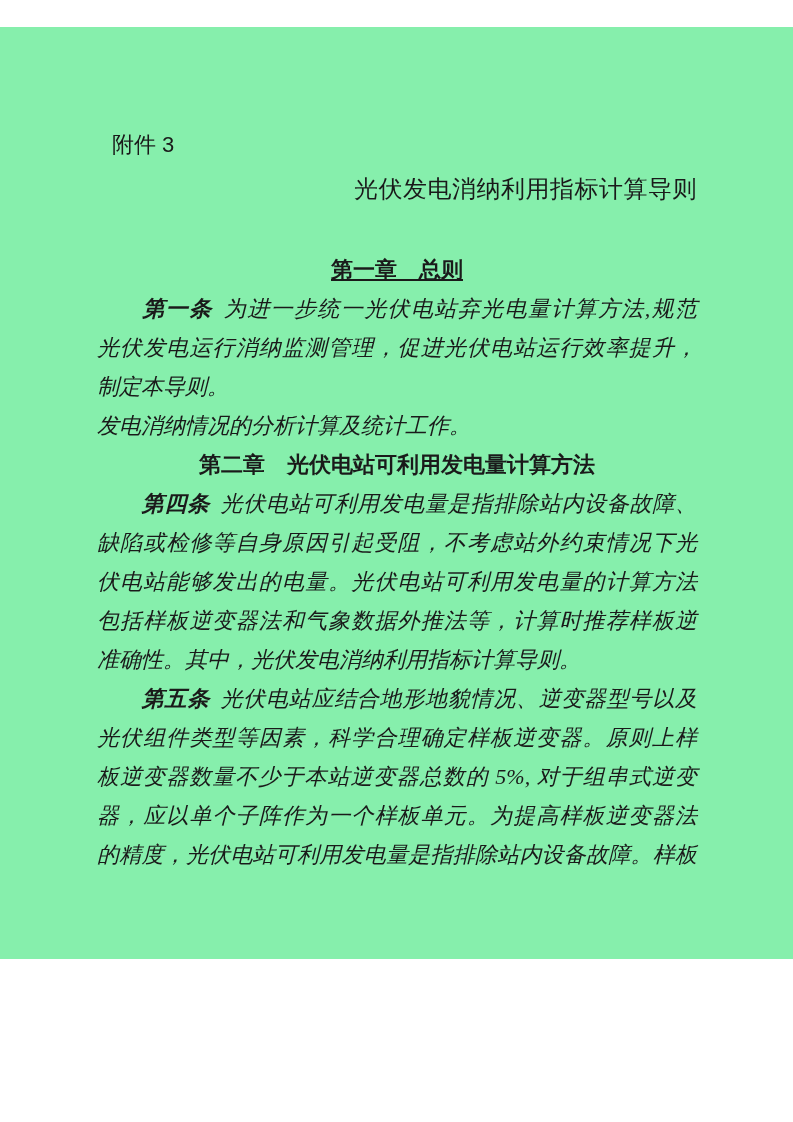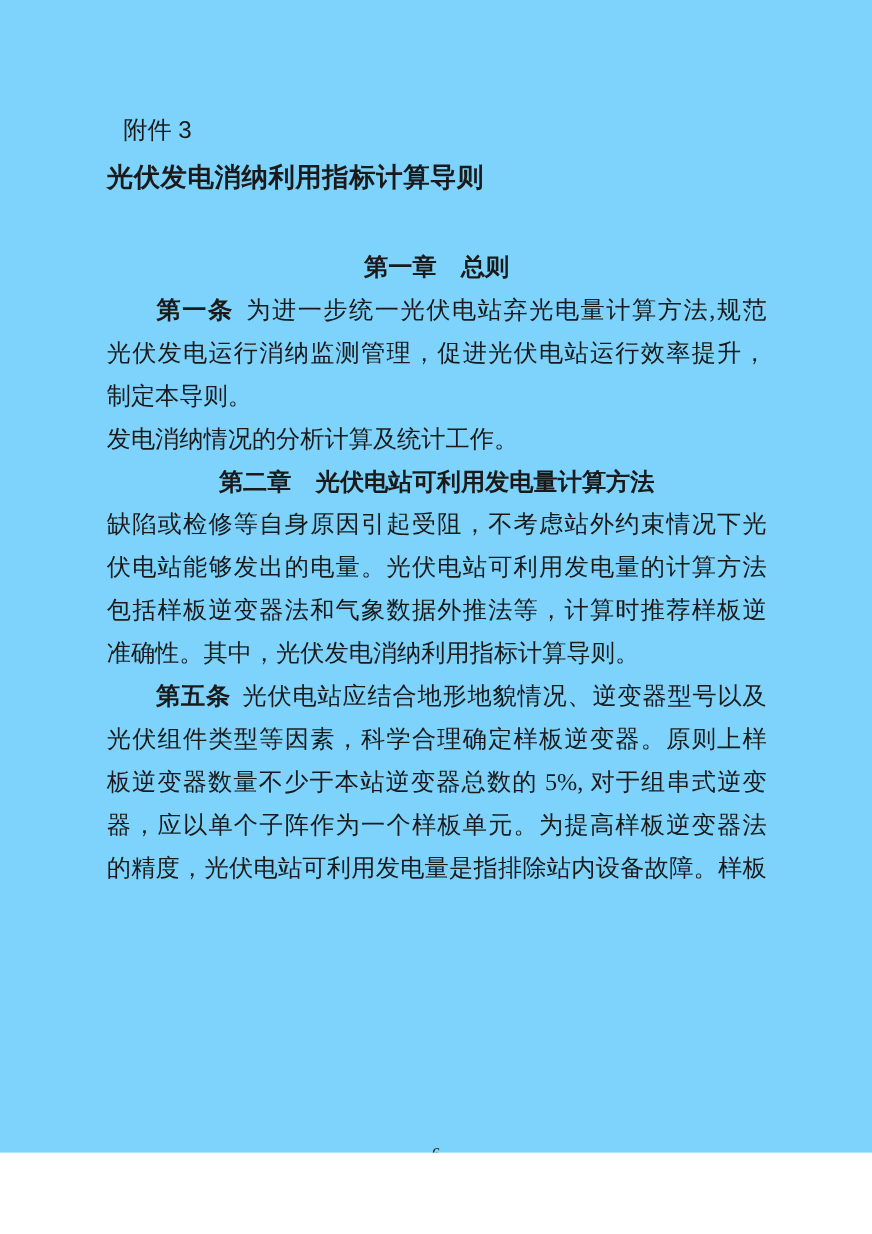--- a/index.html
+++ b/index.html
@@ -3,67 +3,70 @@
 <meta charset="utf-8">
 <style>
   html, body {
     margin: 0;
     padding: 0;
     background: #ffffff;
   }
   .page {
     position: relative;
     width: 793px;
-    height: 1048px;
-    background: #7dd3fc;
+    height: 932px;
+    background: #86efac;
     color: #1a1a1a;
     font-family: "Liberation Serif", "DejaVu Serif", serif;
     overflow: hidden;
     box-sizing: border-box;
+    margin-top: 27px;
   }
   .content {
     padding: 103px 96px 0 97px;
     box-sizing: border-box;
   }
   .attachment {
     font-family: "Liberation Sans", "DejaVu Sans", sans-serif;
     font-size: 22px;
     line-height: 30px;
     padding-left: 15px;
     font-weight: 500;
   }
   .doc-title {
     font-family: "Liberation Sans", "DejaVu Sans", sans-serif;
     font-size: 24px;
-    font-weight: bold;
-    text-align: left;
+    font-weight: normal;
+    text-align: right;
     line-height: 30px;
     margin: 14px 0 0 0;
     letter-spacing: 0.5px;
   }
   .doc-body {
     margin: 0;
   }
   .chapter-heading {
     font-family: "Liberation Sans", "DejaVu Sans", sans-serif;
     font-size: 22px;
     font-weight: bold;
     text-align: center;
     line-height: 39px;
   }
   .chapter-heading:first-child {
     margin-top: 46px;
+    text-decoration: underline;
   }
   .para {
     margin: 0;
   }
   .line {
     font-size: 22px;
     line-height: 39px;
     white-space: nowrap;
+    font-style: italic;
   }
   .line.full {
     white-space: normal;
     text-align: justify;
     text-align-last: justify;
     text-justify: inter-character;
   }
   .lead {
     font-family: "Liberation Sans", "DejaVu Sans", sans-serif;
     font-weight: bold;
@@ -100,20 +103,21 @@
         <div class="para">
           <div class="line full"><span class="indent"></span><span class="lead">第一条</span><span class="gap"></span>为进一步统一光伏电站弃光电量计算方法,规范</div>
           <div class="line full">光伏发电运行消纳监测管理，促进光伏电站运行效率提升，</div>
           <div class="line">制定本导则。</div>
         </div>
         <div class="para">
           <div class="line">发电消纳情况的分析计算及统计工作。</div>
         </div>
         <div class="chapter-heading">第二章　光伏电站可利用发电量计算方法</div>
         <div class="para">
+          <div class="line full"><span class="indent"></span><span class="lead">第四条</span><span class="gap"></span>光伏电站可利用发电量是指排除站内设备故障、</div>
           <div class="line full">缺陷或检修等自身原因引起受阻，不考虑站外约束情况下光</div>
           <div class="line full">伏电站能够发出的电量。光伏电站可利用发电量的计算方法</div>
           <div class="line full">包括样板逆变器法和气象数据外推法等，计算时推荐样板逆</div>
           <div class="line">准确性。其中，光伏发电消纳利用指标计算导则。</div>
         </div>
         <div class="para">
           <div class="line full"><span class="indent"></span><span class="lead">第五条</span><span class="gap"></span>光伏电站应结合地形地貌情况、逆变器型号以及</div>
           <div class="line full">光伏组件类型等因素，科学合理确定样板逆变器。原则上样</div>
           <div class="line full">板逆变器数量不少于本站逆变器总数的 5%, 对于组串式逆变</div>
           <div class="line full">器，应以单个子阵作为一个样板单元。为提高样板逆变器法</div>

